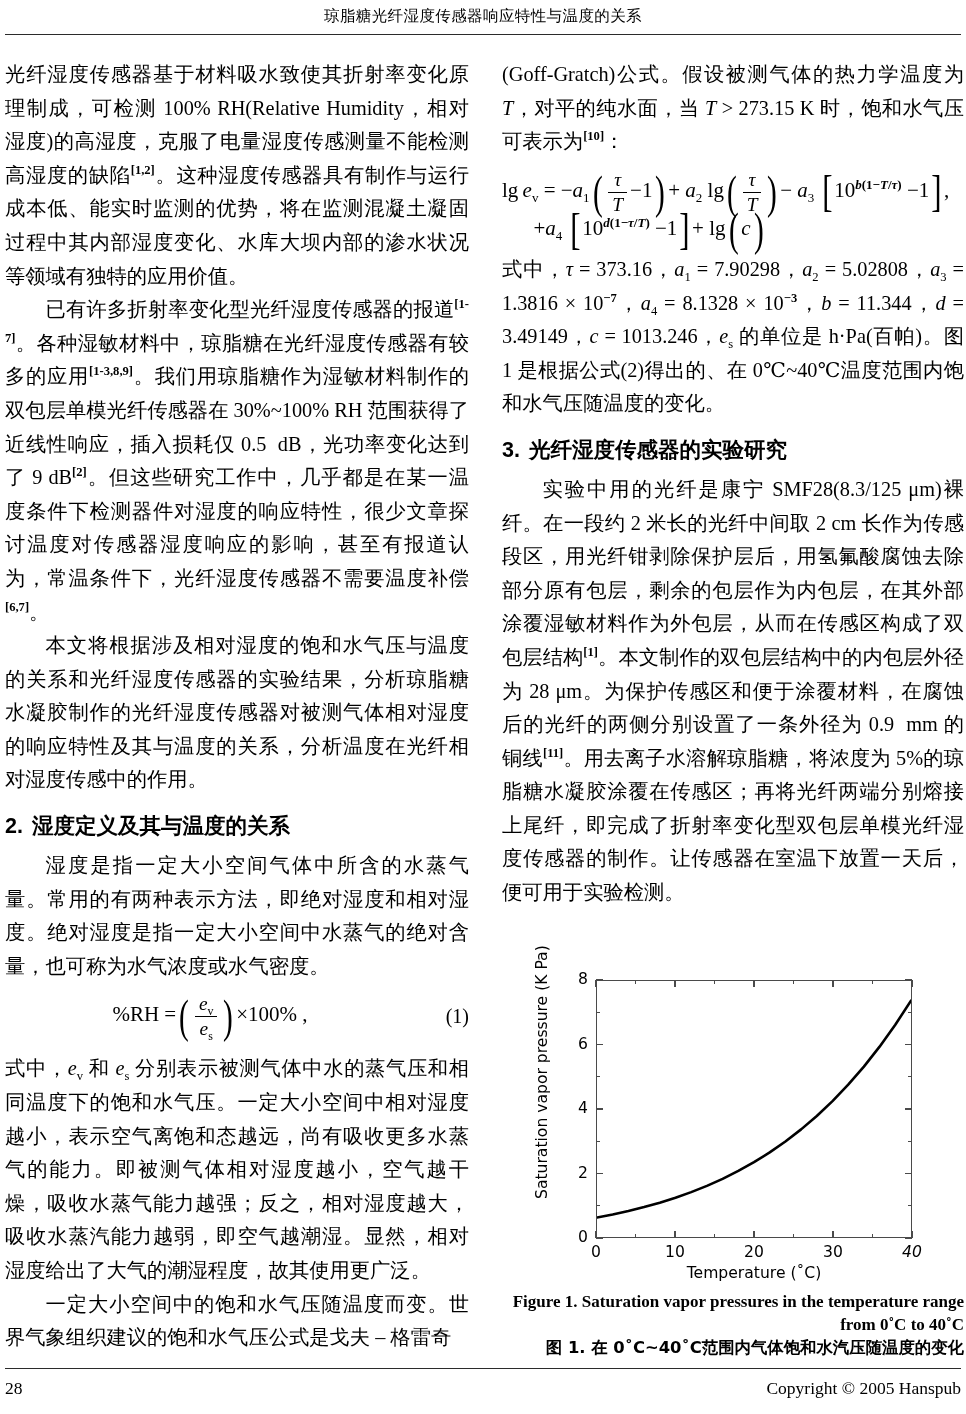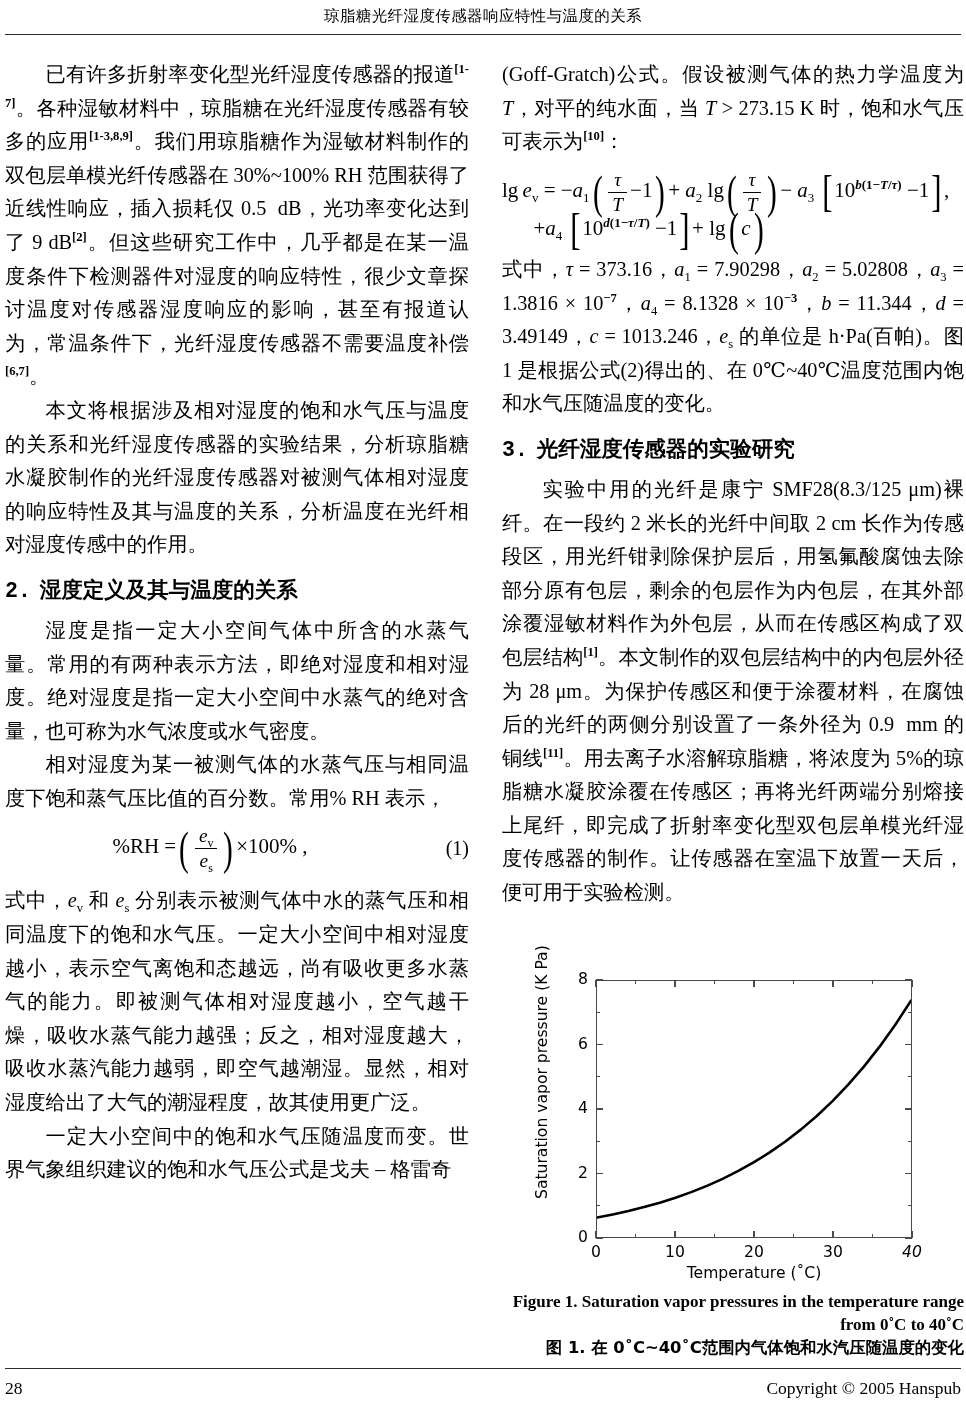--- a/index.html
+++ b/index.html
@@ -58,21 +58,21 @@
     text-justify: inter-ideograph;
     font-family: "Liberation Serif", "DejaVu Serif", serif;
   }
   p.indent { text-indent: 2em; }
 
   h2.sec {
     margin: 14px 0 8px 0;
     font-size: 21.5px;
     line-height: 30px;
     font-weight: bold;
-    font-family: Liberation Mono, monospace;
+    font-family: Liberation Sans, sans-serif;
   }
   h2.sec .num { margin-right: 9px; }
 
   sup { font-size: 0.62em; vertical-align: super; line-height: 0; font-weight: bold; }
   sub { font-size: 0.62em; vertical-align: sub;  line-height: 0; }
   i.v  { font-style: italic; }
 
   
   .eq-row {
     display: flex;
@@ -206,34 +206,36 @@
   }
 </style>
 </head>
 <body>
 
 <div id="running-head">琼脂糖光纤湿度传感器响应特性与温度的关系</div>
 <div id="head-rule"></div>
 
 <div id="col-left">
 
+  <p class="body">
+    光纤湿度传感器基于材料吸水致使其折射率变化原理制成，可检测 100% RH(Relative Humidity，相对湿度)的高湿度，克服了电量湿度传感测量不能检测高湿度的缺陷<sup>[1,2]</sup>。这种湿度传感器具有制作与运行成本低、能实时监测的优势，将在监测混凝土凝固过程中其内部湿度变化、水库大坝内部的渗水状况等领域有独特的应用价值。
+  </p>
 
   <p class="body indent">
     已有许多折射率变化型光纤湿度传感器的报道<sup>[1-7]</sup>。各种湿敏材料中，琼脂糖在光纤湿度传感器有较多的应用<sup>[1-3,8,9]</sup>。我们用琼脂糖作为湿敏材料制作的双包层单模光纤传感器在 30%~100% RH 范围获得了近线性响应，插入损耗仅 0.5&nbsp; dB，光功率变化达到了 9 dB<sup>[2]</sup>。但这些研究工作中，几乎都是在某一温度条件下检测器件对湿度的响应特性，很少文章探讨温度对传感器湿度响应的影响，甚至有报道认为，常温条件下，光纤湿度传感器不需要温度补偿<sup>[6,7]</sup>。
   </p>
 
   <p class="body indent">本文将根据涉及相对湿度的饱和水气压与温度的关系和光纤湿度传感器的实验结果，分析琼脂糖水凝胶制作的光纤湿度传感器对被测气体相对湿度的响应特性及其与温度的关系，分析温度在光纤相对湿度传感中的作用。</p>
 
   <h2 class="sec">
     <span class="num">2.</span><span>湿度定义及其与温度的关系</span>
   </h2>
 
   <p class="body indent">湿度是指一定大小空间气体中所含的水蒸气量。常用的有两种表示方法，即绝对湿度和相对湿度。绝对湿度是指一定大小空间中水蒸气的绝对含量，也可称为水气浓度或水气密度。</p>
 
-  <p class="body indent">相对湿度为某一被测气体的水蒸气压与相同温度下饱和蒸气压比值的百分数。常用% RH 表示，</p>
 
   <div class="eq-row">
     <div class="eq-body">
       <span>%RH&nbsp;=</span><span class="paren">(</span><span class="frac">
           <span class="num-part"><i class="v">e</i><sub>v</sub></span>
           <span class="den-part"><i class="v">e</i><sub>s</sub></span>
         </span><span class="paren">)</span><span>×100%&nbsp;,</span>
     </div>
     <div class="eq-num">(1)</div>
   </div>

